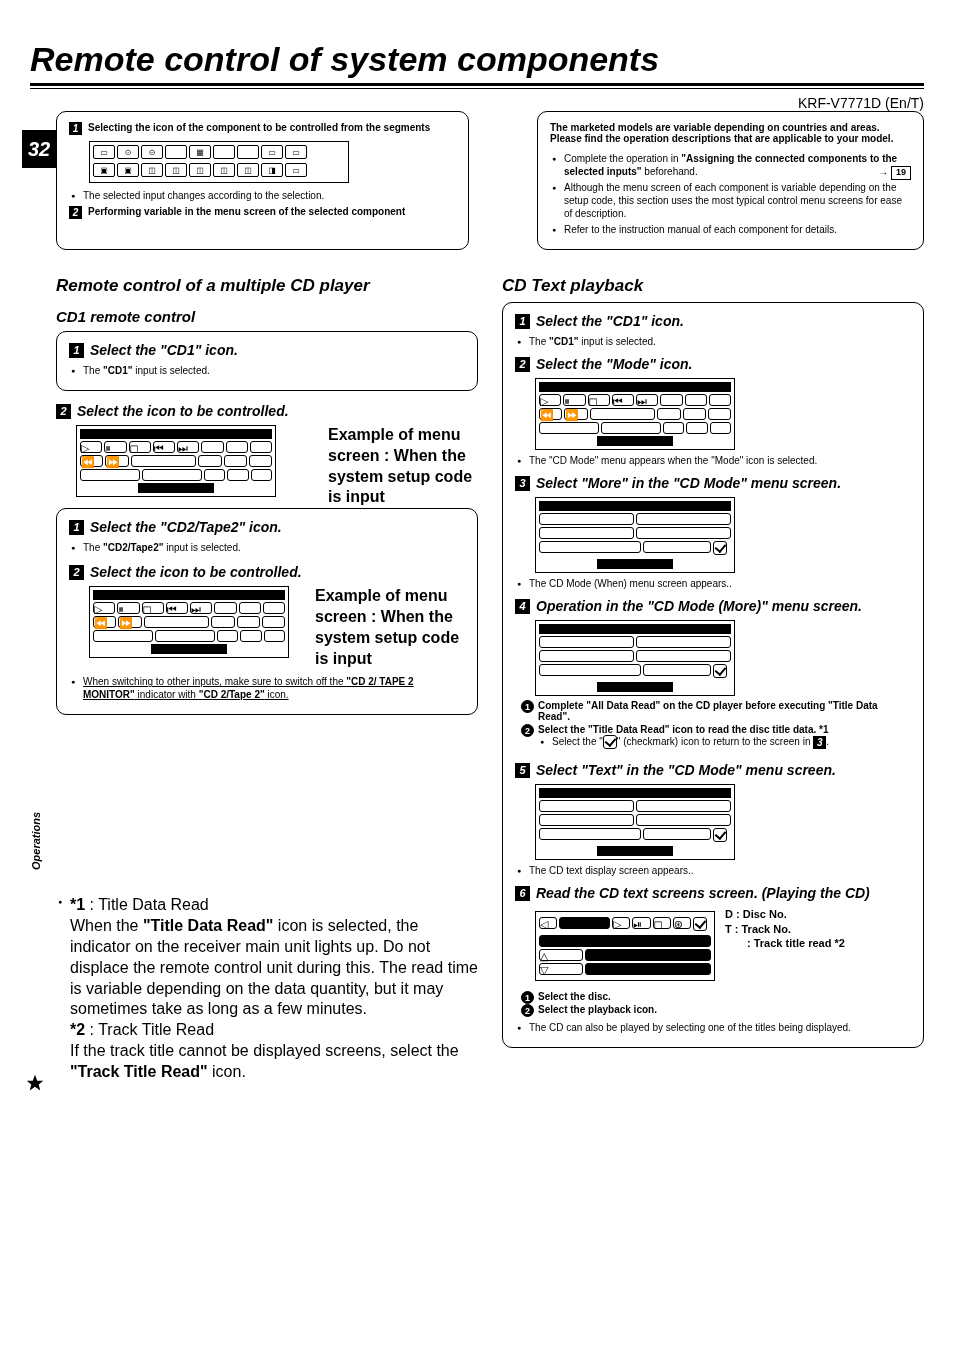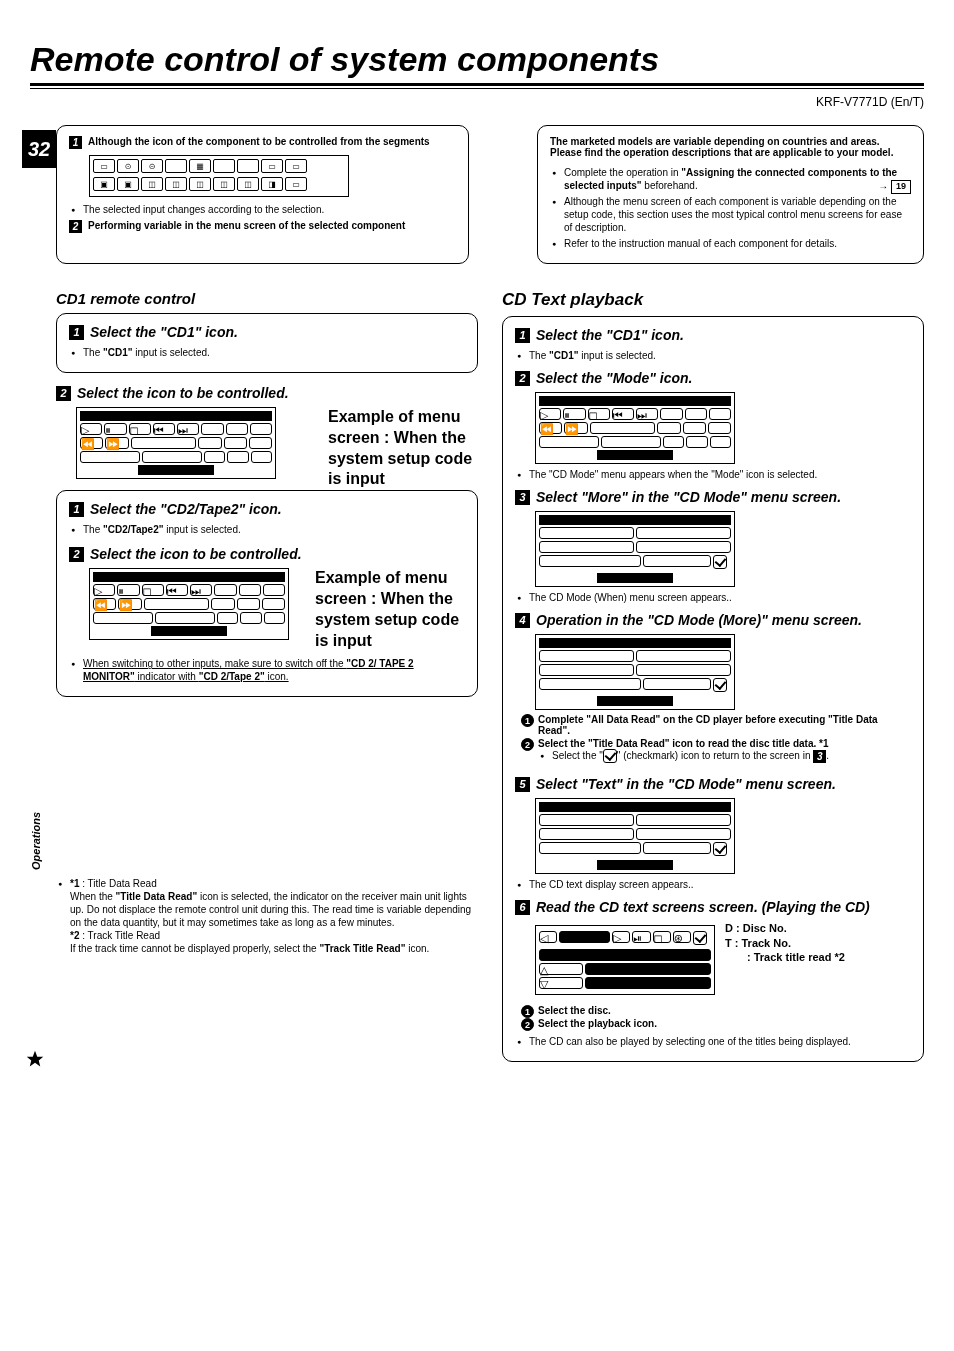--- a/index.html
+++ b/index.html
@@ -14,21 +14,21 @@
   }
   .doc-title {
     font-family: "Arial Black", Arial, sans-serif;
     font-style: italic;
     font-weight: 900;
     font-size: 34px;
     margin-bottom: 4px;
   }
   .hr-thick { border: none; border-top: 3px solid #000; margin-bottom: 2px;}
   .hr-thin { border: none; border-top: 1px solid #000; margin-bottom: 6px;}
-  .model-id { text-align: right; font-size: 12px; margin-bottom: 16px; }
+  .model-id { text-align: right; font-size: 14px; margin-bottom: 0; }
 
   .side-tab {
     position: absolute;
     left: 22px;
     top: 130px;
     width: 34px;
     height: 38px;
     background: #000;
     color: #fff;
     font-style: italic;
@@ -168,21 +168,21 @@
   }
   .remote-strip-2row .rowline { display:flex; gap:2px; margin-bottom:2px;}
 
   .bold { font-weight: bold; }
   .indent { padding-left: 24px; }
   .small { font-size: 10px; }
   .page-ref {
     display:inline-block; border:1px solid #000; padding:0 4px;
     font-size:9px;
   }
-  .footnotes { margin-top: 20px; margin-left:26px; font-size:10px; }
+  .footnotes { margin-top: 20px; margin-left:26px; font-size:16px; }
   .legend-col { line-height:1.3;}
 </style>
 </head>
 <body>
 
 <div class="side-tab">32</div>
 <div class="side-vert">Operations</div>
 <span class="star-icon">
 <svg width="18" height="18" viewBox="0 0 24 24">
       <polygon fill="#000" points="12,1 15,9 23,9 17,14 19,22 12,17 5,22 7,14 1,9 9,9"></polygon>
@@ -191,21 +191,21 @@
 
 <div class="doc-title">Remote control of system components</div>
 <hr class="hr-thick">
 <hr class="hr-thin">
 <div class="model-id">KRF-V7771D (En/T)</div>
 
 <div class="top-row">
   <div class="top-box round-box">
     <div style="display:flex; gap:6px; align-items:flex-start;">
       <span class="num-box-sm">1</span>
-      <div class="bold small">Although the icon of the component to be controlled from the segments</div>
+      <div class="bold small">Selecting the icon of the component to be controlled from the segments</div>
     </div>
     <div class="remote-strip remote-strip-2row" style="flex-direction:column;">
       <div class="rowline">
         <span class="slot">▭</span>
           <span class="slot">⊙</span>
           <span class="slot">⊝</span>
           <span class="slot"></span>
           <span class="slot">▦</span>
           <span class="slot"></span>
           <span class="slot"></span>
@@ -244,20 +244,21 @@
         <li>Although the menu screen of each component is variable depending on the setup code, this section uses the most typical control menu screens for ease of description.</li>
         <li>Refer to the instruction manual of each component for details.</li>
       </ul>
     </div>
   </div>
 </div>
 
 <div class="cols">
 
   <div class="col">
+    <div class="sub-heading">Remote control of a multiple CD player</div>
 
     <div class="sub-heading" style="font-size:15px;">CD1 remote control</div>
 
     <div class="round-box">
       <div class="step-heading">
           <span class="num-box">1</span>
           <span>Select the "CD1" icon.</span>
         </div>
       <ul class="bul small indent">
           <li><span>The </span><span class="bold">"CD1"</span><span> input is selected.</span></li>
@@ -352,21 +353,21 @@
       </li>
         </ul>
     </div>
 
     <div class="footnotes" style="margin-left:0; margin-top:180px;">
       <ul class="bul">
         <li>
           <span class="bold">*1</span><span> : Title Data Read</span><br>
           <span>When the </span><span class="bold">"Title Data Read"</span><span> icon is selected, the indicator on the receiver main unit lights up. Do not displace the remote control unit during this. The read time is variable depending on the data quantity, but it may sometimes take as long as a few minutes.</span><br>
           <span class="bold">*2</span><span> : Track Title Read</span><br>
-          <span>If the track time cannot be displayed properly, select the </span><span class="bold">"Track Title Read"</span><span> icon.</span>
+          <span>If the track title cannot be displayed screens, select the </span><span class="bold">"Track Title Read"</span><span> icon.</span>
         </li>
       </ul>
     </div>
 
   </div>
 
   <div class="col">
     <div class="sub-heading">CD Text playback</div>
 
     <div class="round-box">

